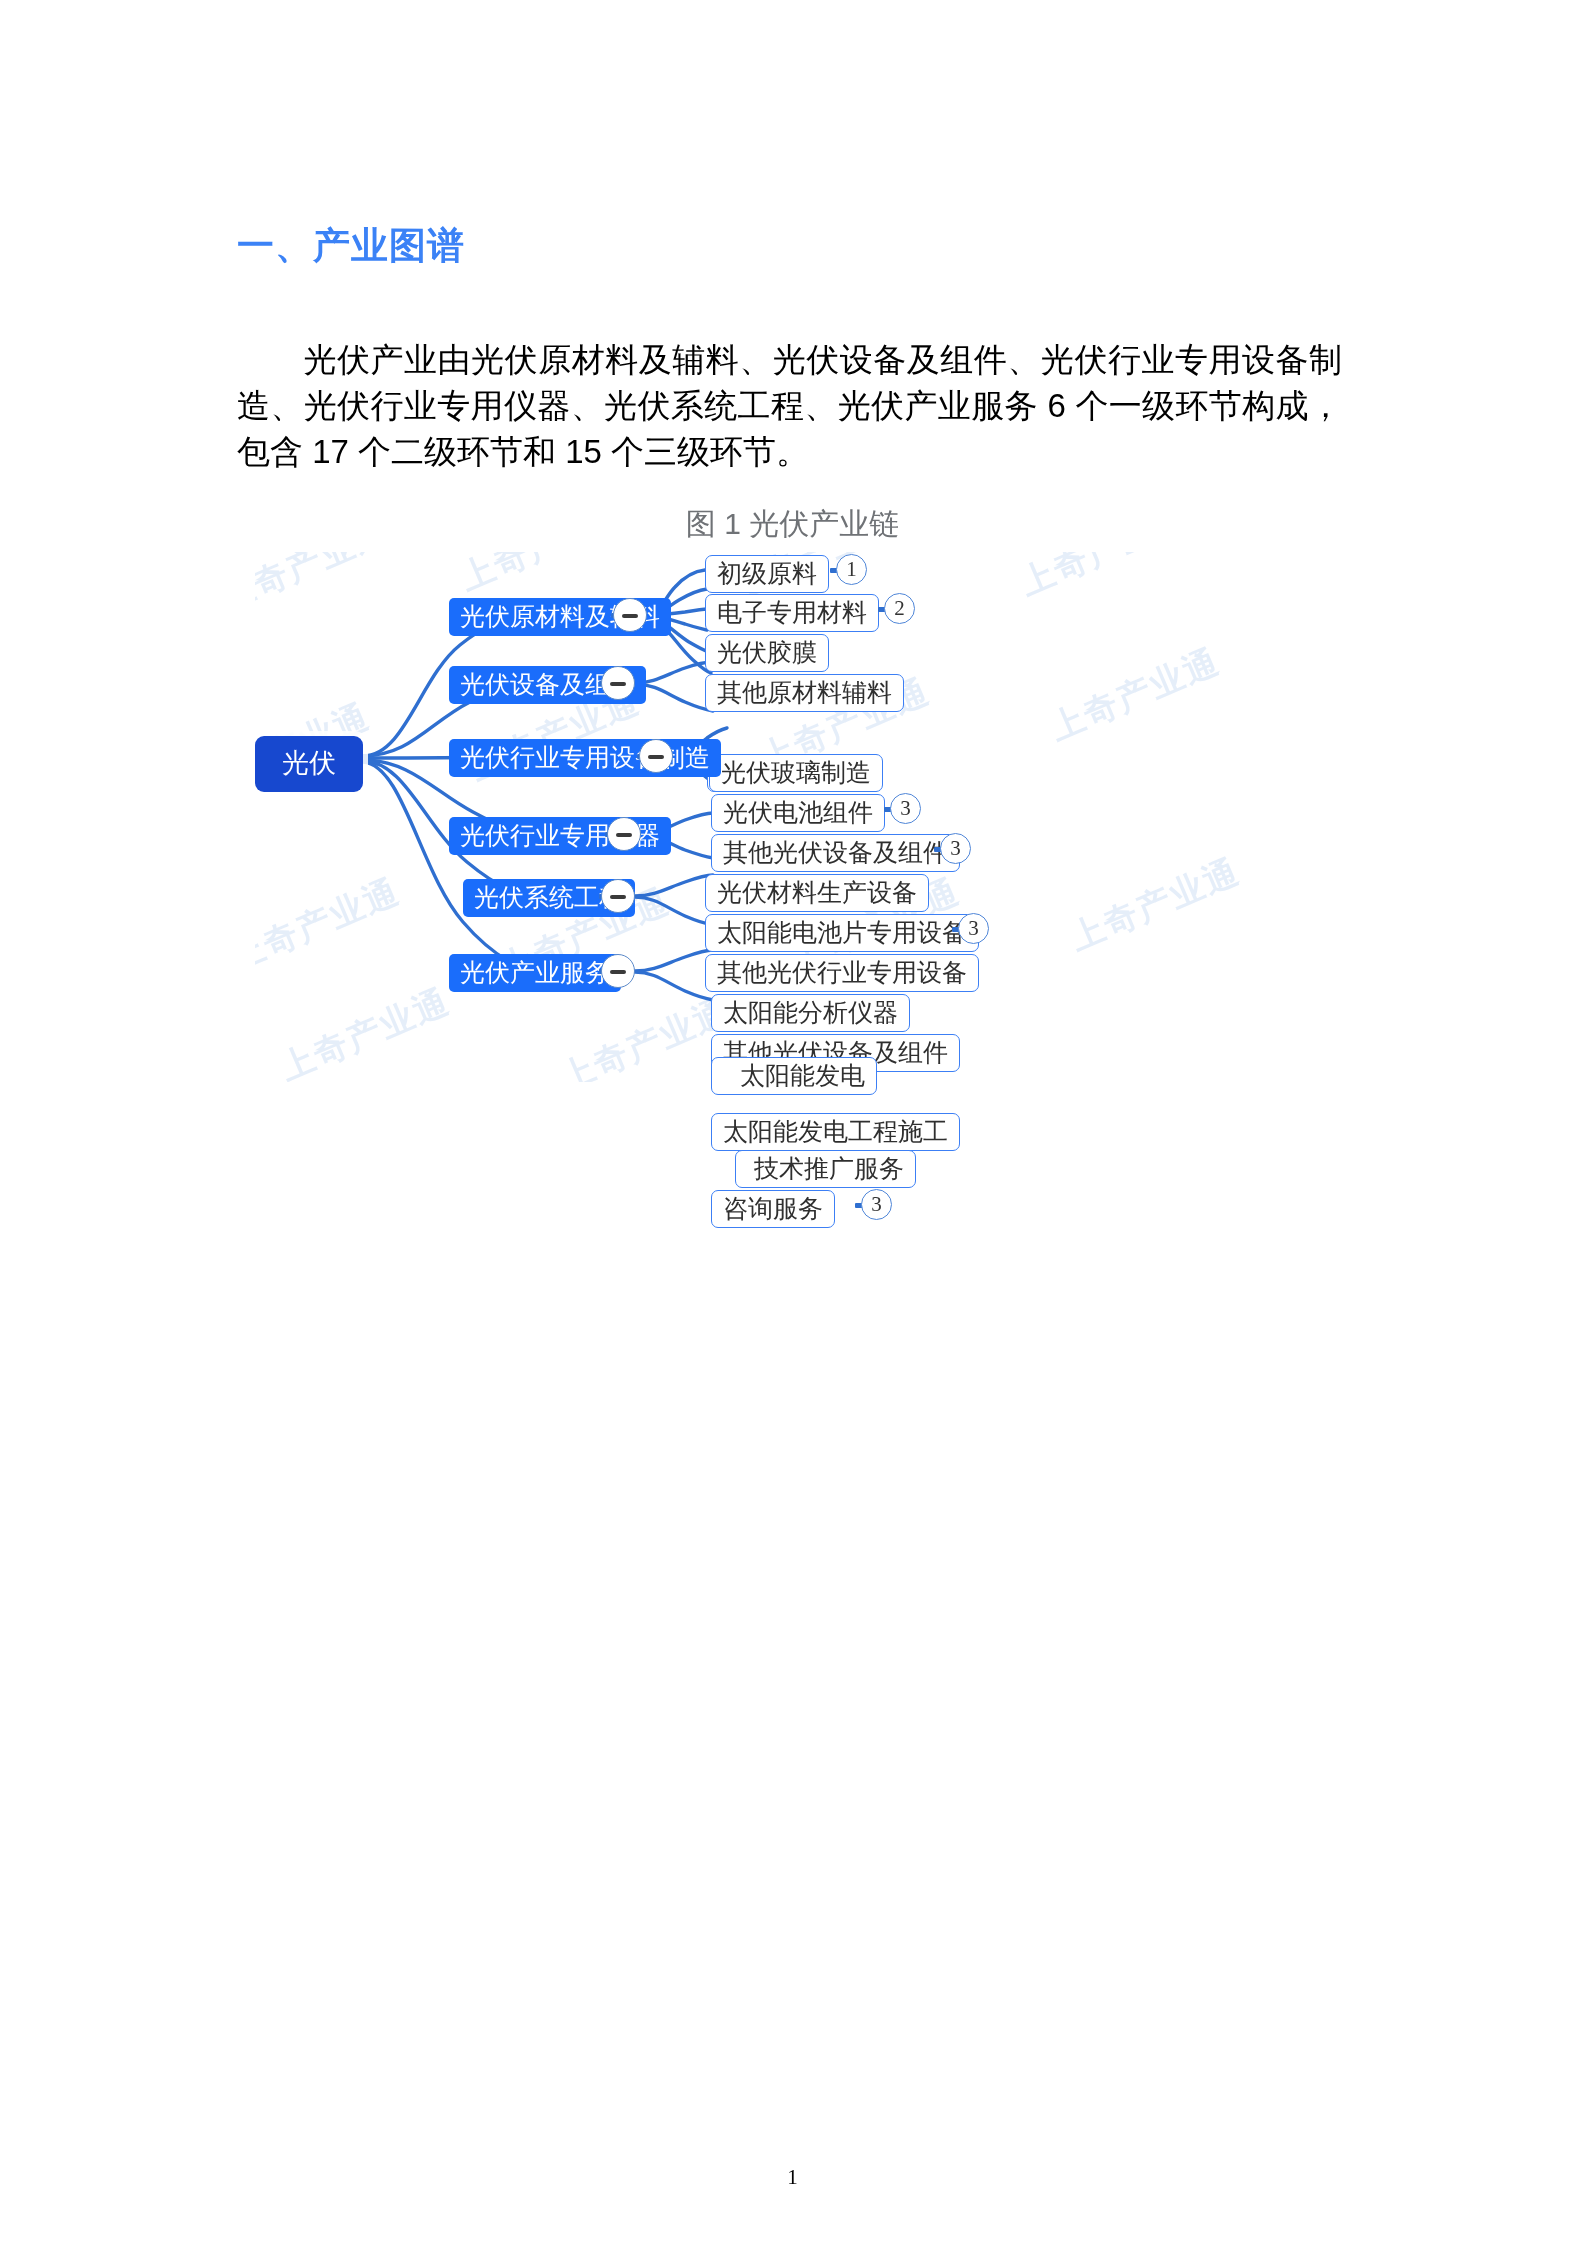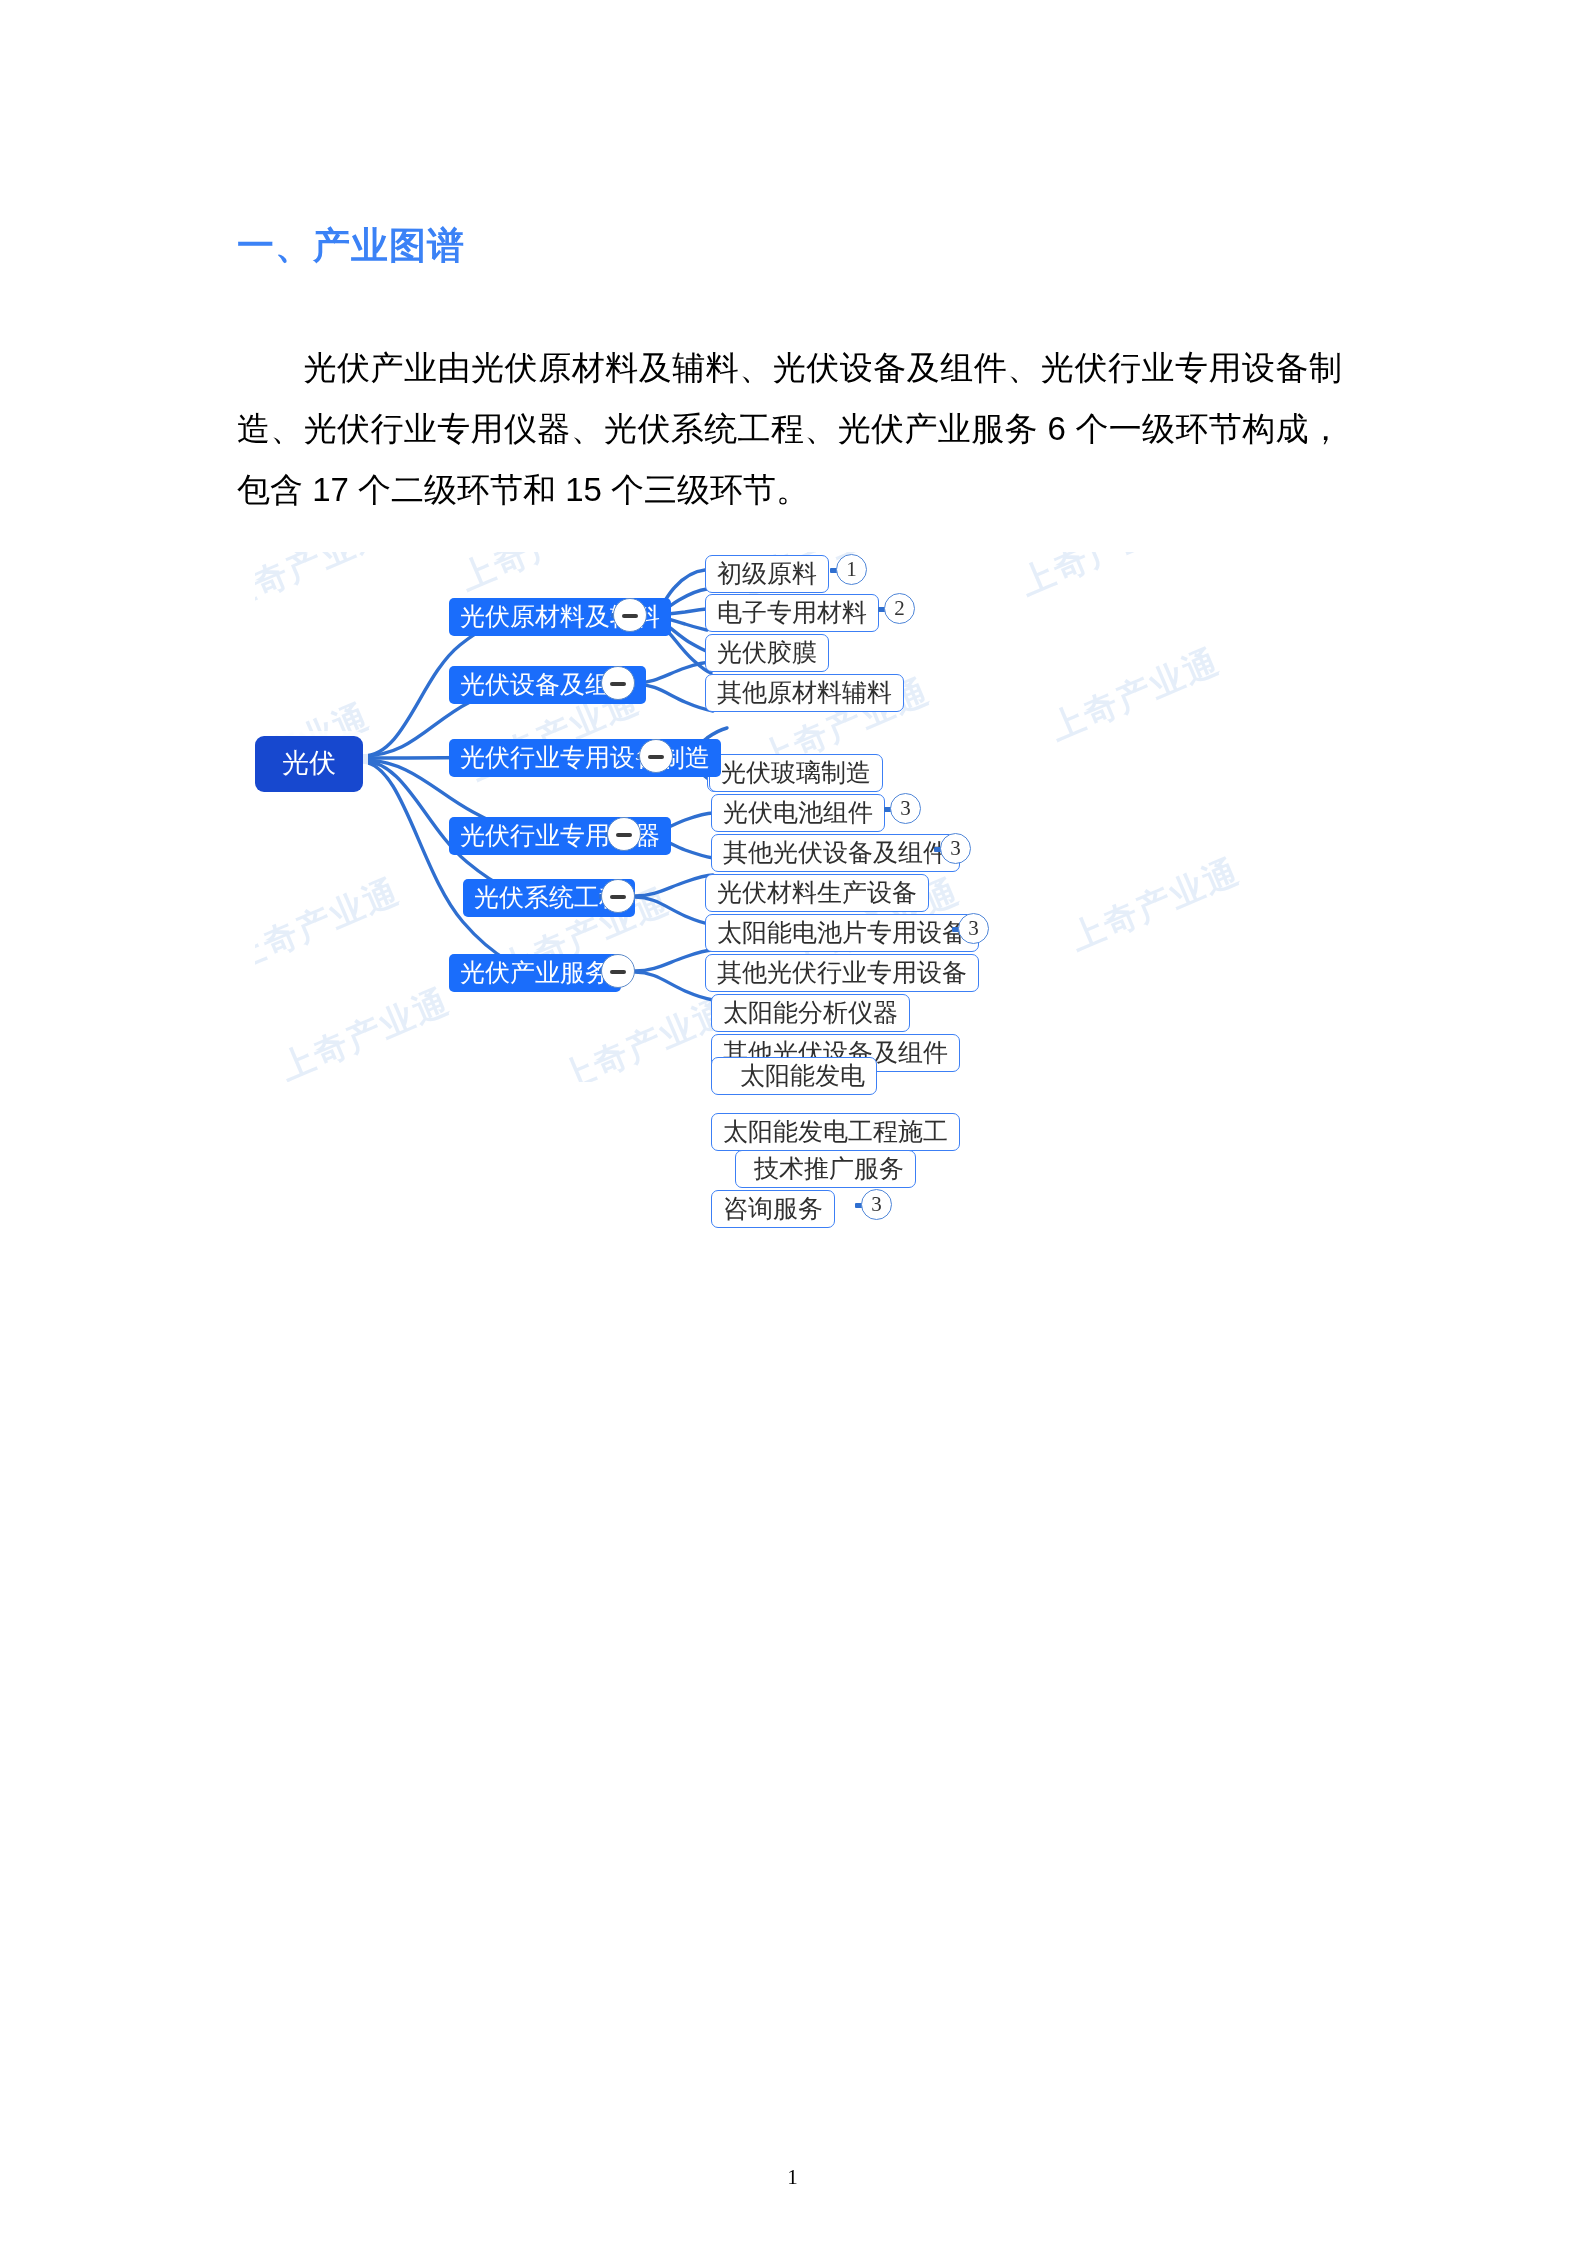--- a/index.html
+++ b/index.html
@@ -14,21 +14,21 @@
   .page { position:absolute; inset:0; }
 
   
   .heading {
     position:absolute; left:237px; top:196px;
     font-size:37px; font-weight:bold; letter-spacing:1px;
     color:#3b82f6;
   }
   .para {
     position:absolute; left:237px; top:304px; width:1105px;
-    font-size:33px; line-height:61px; color:#000;
+    font-size:33px; line-height:46px; color:#000;
     text-align:justify;
   }
   .para .indent { display:inline-block; width:66px; }
   .fig-caption {
     position:absolute; left:0; top:504px; width:1585px;
     text-align:center; font-size:30px; color:#6f7276;
   }
   .page-number {
     position:absolute; left:0; top:2165px; width:1585px;
     text-align:center; font-size:21px; color:#000;
@@ -112,20 +112,21 @@
 </style>
 </head>
 <body>
 
 <div class="page">
 
   <h1 class="heading">一、产业图谱</h1>
 
   <p class="para"><span class="indent"></span><span>光伏产业由光伏原材料及辅料、光伏设备及组件、光伏行业专用设备制造、光伏行业专用仪器、光伏系统工程、光伏产业服务 6 个一级环节构成，包含 17 个二级环节和 15 个三级环节。</span></p>
 
+  <div class="fig-caption">图 1 光伏产业链</div>
 
   <div class="mindmap">
 
     <div class="wm-layer">
       <div class="wm" style="left:-40px;  top:-10px;">上奇产业通</div>
       <div class="wm" style="left:200px;  top:-30px;">上奇产业通</div>
       <div class="wm" style="left:470px;  top:-20px;">上奇产业通</div>
       <div class="wm" style="left:760px;  top:-25px;">上奇产业通</div>
       <div class="wm" style="left:-60px;  top:175px;">上奇产业通</div>
       <div class="wm" style="left:210px;  top:160px;">上奇产业通</div>

